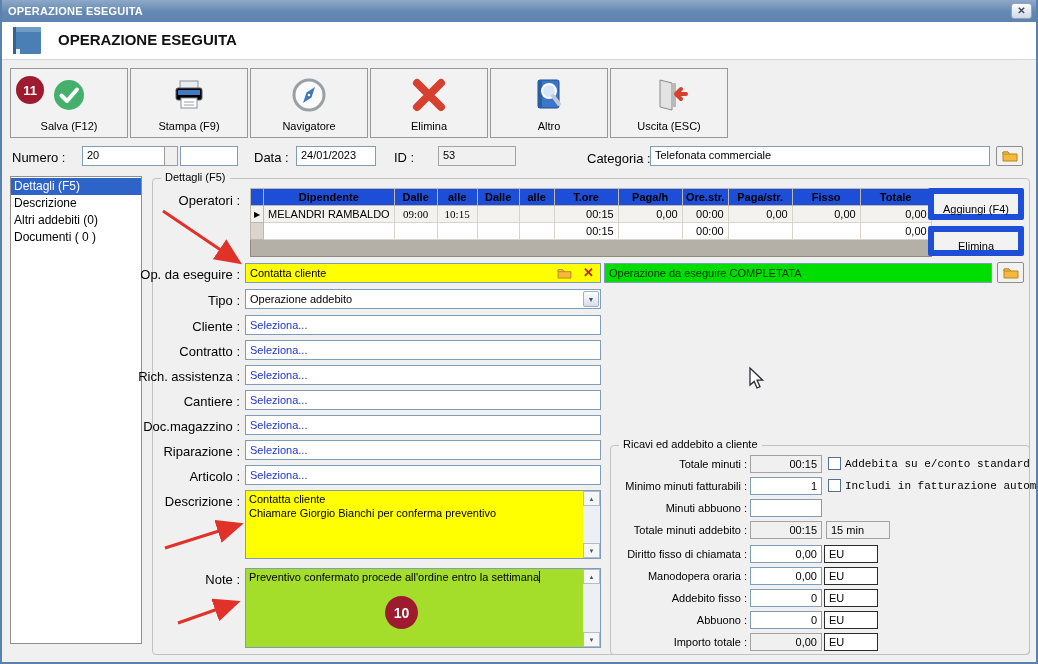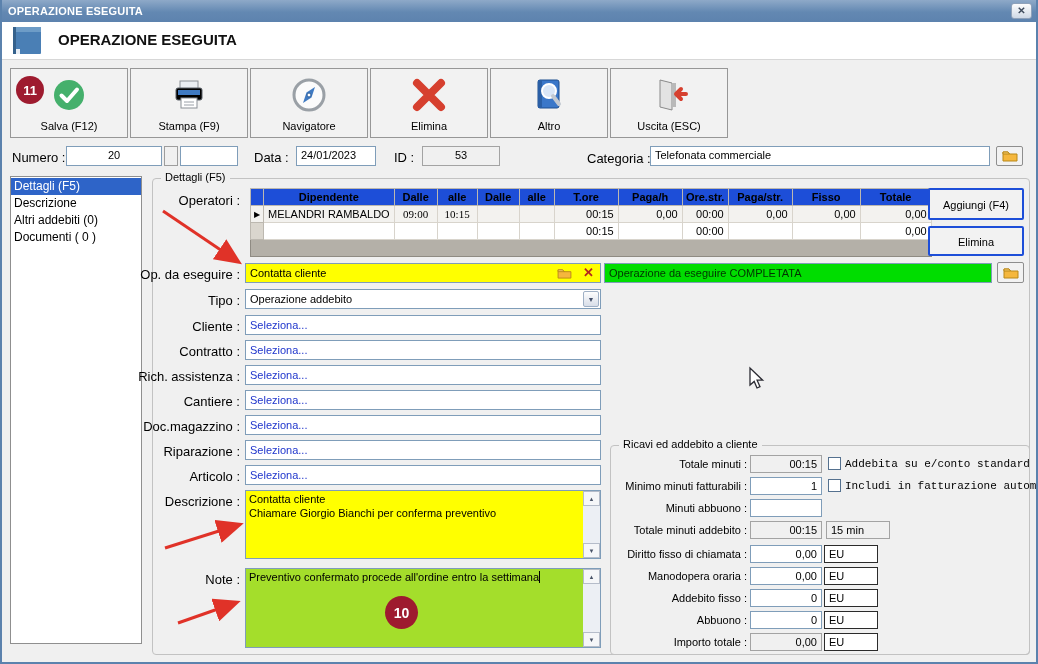--- a/index.html
+++ b/index.html
@@ -28,40 +28,40 @@
   .tbtn .lb { padding-bottom:5px; font-size:11px; }
   .badge { position:absolute; border-radius:50%; background:#9e1b2f; color:#fff; font-weight:bold;
     display:flex; align-items:center; justify-content:center; z-index:30; }
   .badge.b11 { left:14px; top:76px; width:28px; height:28px; font-size:13px; }
   .badge.b10 { left:383px; top:596px; width:33px; height:33px; font-size:14px; }
   
   .lbl { position:absolute; white-space:nowrap; font-size:13px; }
   .tb { position:absolute; height:20px; background:#fff; border:1px solid #7f9db9; padding:2px 4px;
     font-size:11px; white-space:nowrap; overflow:hidden; }
   .tb.ro { background:#f0f0f0; border-color:#a3a3a3; }
-  .tb.num { text-align:center; }
+  .tb.num { text-align:left;margin-left:16px; }
   .sbtn2 { position:absolute; background:#f0f0f0; border:1px solid #9d9d9d; }
   
   .sidebar { position:absolute; left:8px; top:176px; width:132px; height:468px; background:#fff; border:1px solid #8f8f8f; padding-top:1px; }
   .side-item { height:17px; line-height:17px; padding-left:3px; font-size:12px; cursor:default; }
   .side-item.sel { background:#2e64c8; color:#fff; }
   
   .fs { position:absolute; border:1px solid #c2c2c2; border-radius:4px; }
   .fs-legend { position:absolute; top:-8px; left:8px; background:#f0f0f0; padding:0 4px; font-size:11px; }
   
   table.grid { position:absolute; left:248px; top:188px; border-collapse:collapse; table-layout:fixed;
     font-size:11px; background:#fff; border:1px solid #8f8b83; }
   .grid th { background:#1d4ed8; font-weight:bold; text-align:center; padding:1px 3px; height:17px;
     border:1px solid #bcb8b0; overflow:hidden; white-space:nowrap; }
   .grid td { padding:1px 4px; height:17px; border:1px solid #d8d4cc; overflow:hidden; white-space:nowrap; }
   .grid td.selcell { background:#dad6ce; border-color:#bcb8b0; padding:0; text-align:center; font-size:8px; }
   .grid tr.r1 td { background:#f3f2ef; }
   .grid td.filler { background:#b4b0a8; border-color:#8f8b83; height:17px; }
   .c { text-align:center;font-family:Liberation Serif, serif; } .r { text-align:right; }
-  .side-btn { position:absolute; background:#f2f2f2; border:2px solid #1d4ed8; border-radius:2px;
+  .side-btn { position:absolute; background:#f2f2f2; border:6px solid #1d4ed8; border-radius:2px;
     font-size:11px; text-align:center; cursor:default; }
   
   .op-field { position:absolute; left:243px; top:263px; width:356px; height:20px; background:#ffff00;
     border:1px solid #7f9db9; padding:3px 4px; }
   .op-status { position:absolute; left:602px; top:263px; width:388px; height:20px; background:#00dd00;
     border:1px solid #7f9db9; padding:3px 4px; color:#003300; }
   .combo { position:absolute; left:243px; top:289px; width:356px; height:20px; background:#fff;
     border:1px solid #7f9db9; padding:3px 4px; }
   .combo .arrow { position:absolute; right:1px; top:1px; width:16px; height:16px;
     background:linear-gradient(#fdfdfd,#d8dee8); border:1px solid #9fb0c5; border-radius:2px;

